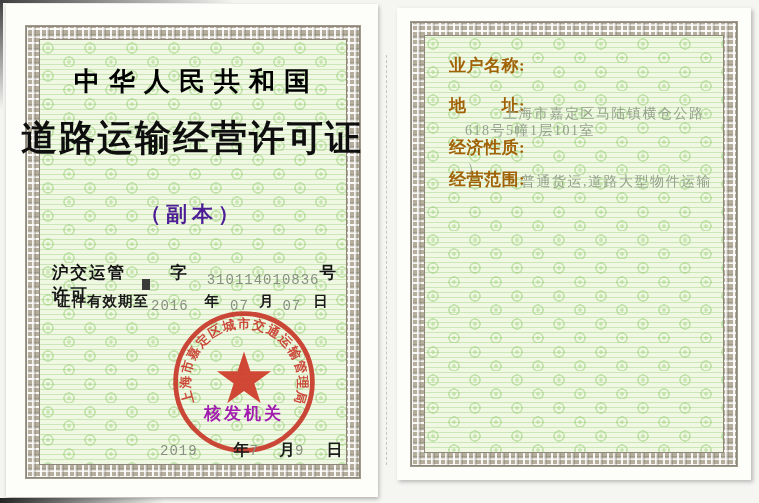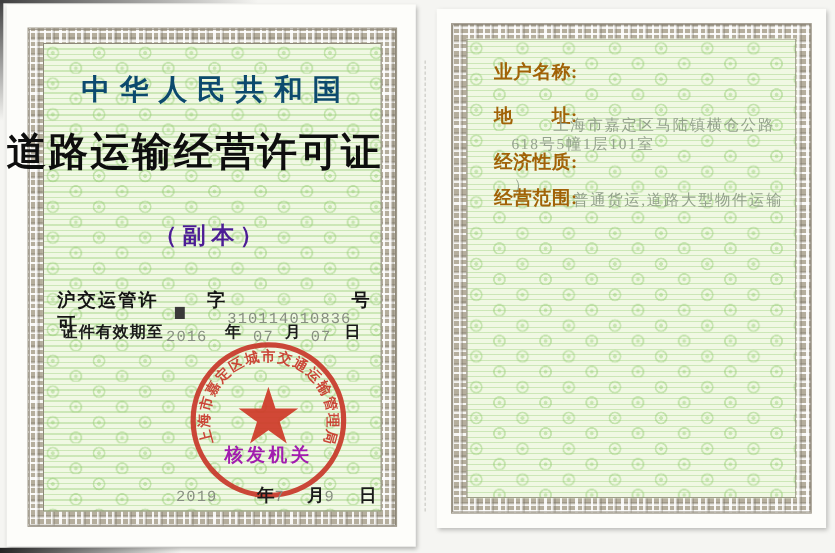--- a/index.html
+++ b/index.html
@@ -28,34 +28,34 @@
       repeating-linear-gradient(0deg, rgba(145,203,110,.38) 0 1px, rgba(0,0,0,0) 1px 5px),
       radial-gradient(circle 7px at 9px 9px, rgba(0,0,0,0) 4px, rgba(140,200,105,.45) 4.5px, rgba(140,200,105,.45) 5.5px, rgba(0,0,0,0) 6px),
       radial-gradient(circle 3px at 9px 9px, rgba(140,200,105,.4) 0 1.5px, rgba(0,0,0,0) 2px),
       radial-gradient(circle 7px at 30px 23px, rgba(0,0,0,0) 4px, rgba(140,200,105,.45) 4.5px, rgba(140,200,105,.45) 5.5px, rgba(0,0,0,0) 6px),
       radial-gradient(circle 3px at 30px 23px, rgba(140,200,105,.4) 0 1.5px, rgba(0,0,0,0) 2px);
     background-size:auto,42px 28px,42px 28px,42px 28px,42px 28px;
   }
   .content{position:absolute;inset:0;}
   
   .country{position:absolute;top:60px;left:0;right:0;text-align:center;
-    font-size:26px;font-weight:bold;letter-spacing:9px;color:#0c4a6e;text-indent:9px;}
-  .doc-title{position:absolute;top:110px;left:0;right:0;text-align:left;
+    font-size:26px;font-weight:bold;letter-spacing:9px;color:#000000;text-indent:9px;}
+  .doc-title{position:absolute;top:110px;left:0;right:0;text-align:center;
     font-size:36px;font-weight:bold;letter-spacing:2px;color:#0e0e0e;}
   .copy{position:absolute;top:196px;left:0;right:0;text-align:center;
     font-size:21px;font-weight:bold;letter-spacing:5px;color:#4c1d95;}
   .license-row{position:absolute;top:258px;left:46px;right:40px;
     display:flex;align-items:baseline;font-size:16.5px;font-weight:bold;color:#141414;letter-spacing:2px;}
   .redact{display:inline-block;width:10px;height:11px;background:#3a3a3a;
     margin-left:2px;align-self:center;filter:blur(.5px);}
   .zi{margin-left:20px;}
   .hao{margin-left:auto;}
   .num{font-family:"Liberation Mono","DejaVu Sans Mono",monospace;
     font-weight:normal;color:#878f81;font-size:14px;letter-spacing:1px;}
-  .license-row .num{margin-left:0;position:relative;top:16px;}
+  .license-row .num{margin-left:18px;position:relative;top:6px;}
   .valid-row{position:absolute;top:288px;left:50px;display:flex;align-items:baseline;
     font-size:14.5px;font-weight:bold;color:#1a1a1a;letter-spacing:1px;}
   .valid-row .num{position:relative;top:4px;}
   .vy{margin-left:2px;} .u1{margin-left:16px;} .vm{margin-left:10px;}
   .u2{margin-left:10px;} .vd{margin-left:8px;} .u3{margin-left:12px;}
   .seal{position:absolute;left:162px;top:302px;opacity:.92;}
   .issuer{position:absolute;top:398px;left:152px;width:172px;text-align:center;
     font-size:17px;font-weight:bold;letter-spacing:3px;color:#a21caf;}
   .date-row{position:absolute;top:436px;left:154px;display:flex;align-items:baseline;
     font-size:16px;font-weight:bold;color:#1a1a1a;}

